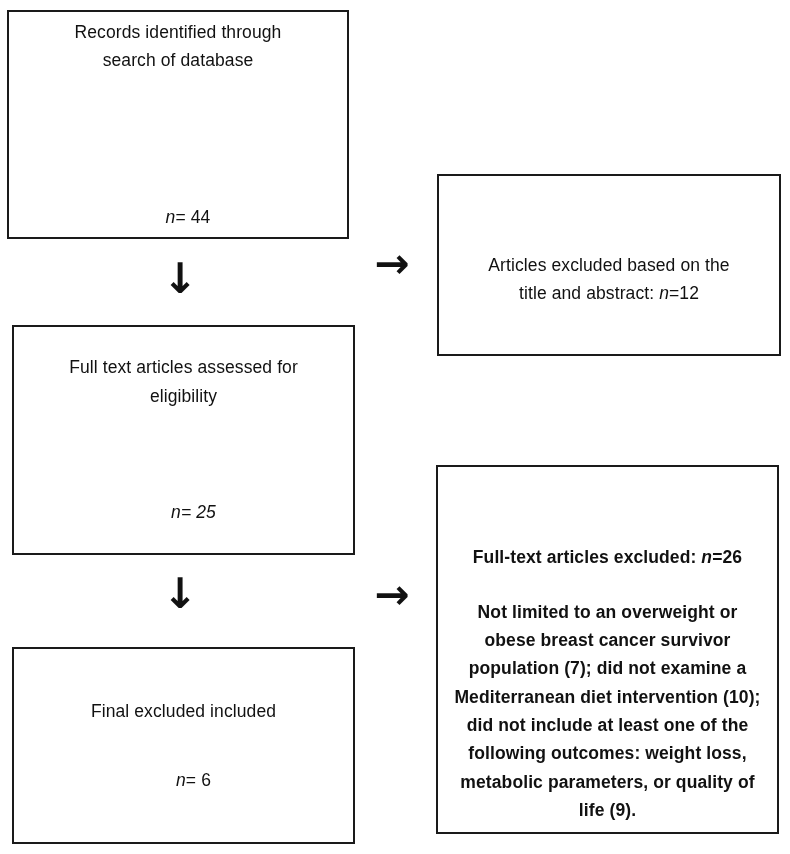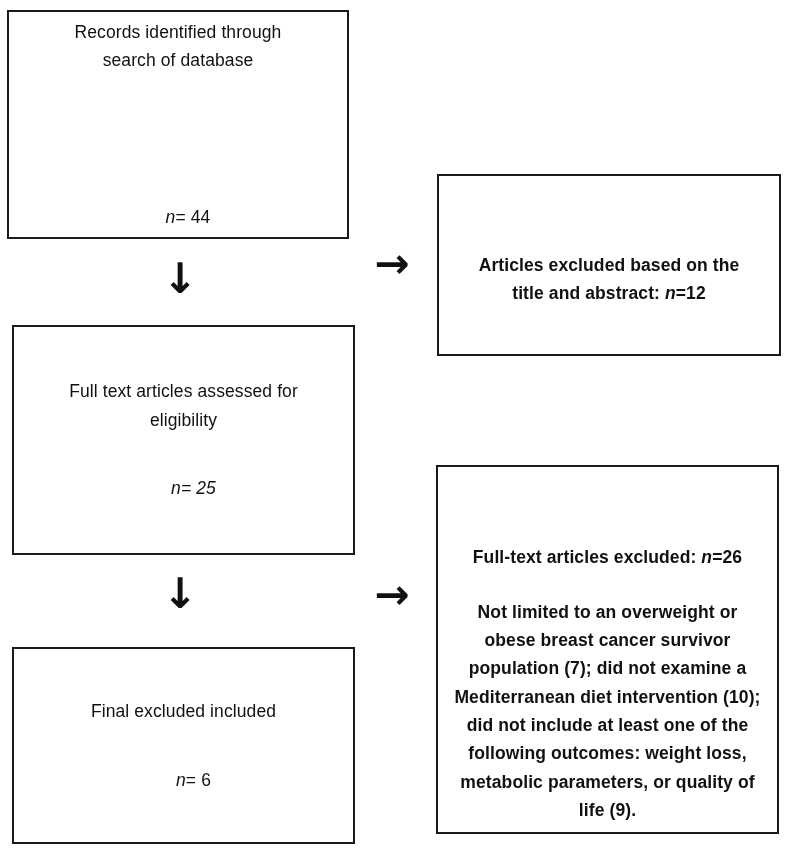--- a/index.html
+++ b/index.html
@@ -45,25 +45,25 @@
     margin-left: 20px;
   }
   .box-count .n-italic,
   .box-text .n-italic {
     font-style: italic;
   }
   .gap-lg { height: 40px; }
 
   
   #box-records   { left: 7px;  top: 10px;  width: 342px; height: 229px; gap: 44px; }
-  #box-fulltext  { left: 12px; top: 325px; width: 343px; height: 230px; }
+  #box-fulltext  { left: 12px; top: 325px; width: 343px; height: 230px; gap: 24px; }
   #box-final     { left: 12px; top: 647px; width: 343px; height: 197px; }
 
   
-  #box-excluded-title { left: 437px; top: 174px; width: 344px; height: 182px; font-weight: bold; }
+  #box-excluded-title { left: 437px; top: 174px; width: 344px; height: 182px; }
   #box-excluded-full  { left: 436px; top: 465px; width: 343px; height: 369px;
                         justify-content: flex-start; padding-top: 48px; font-weight: bold; }
 
   
   .arrow {
     position: absolute;
     font-size: 42px;
     line-height: 1;
     font-weight: 700;
     color: #111111;

